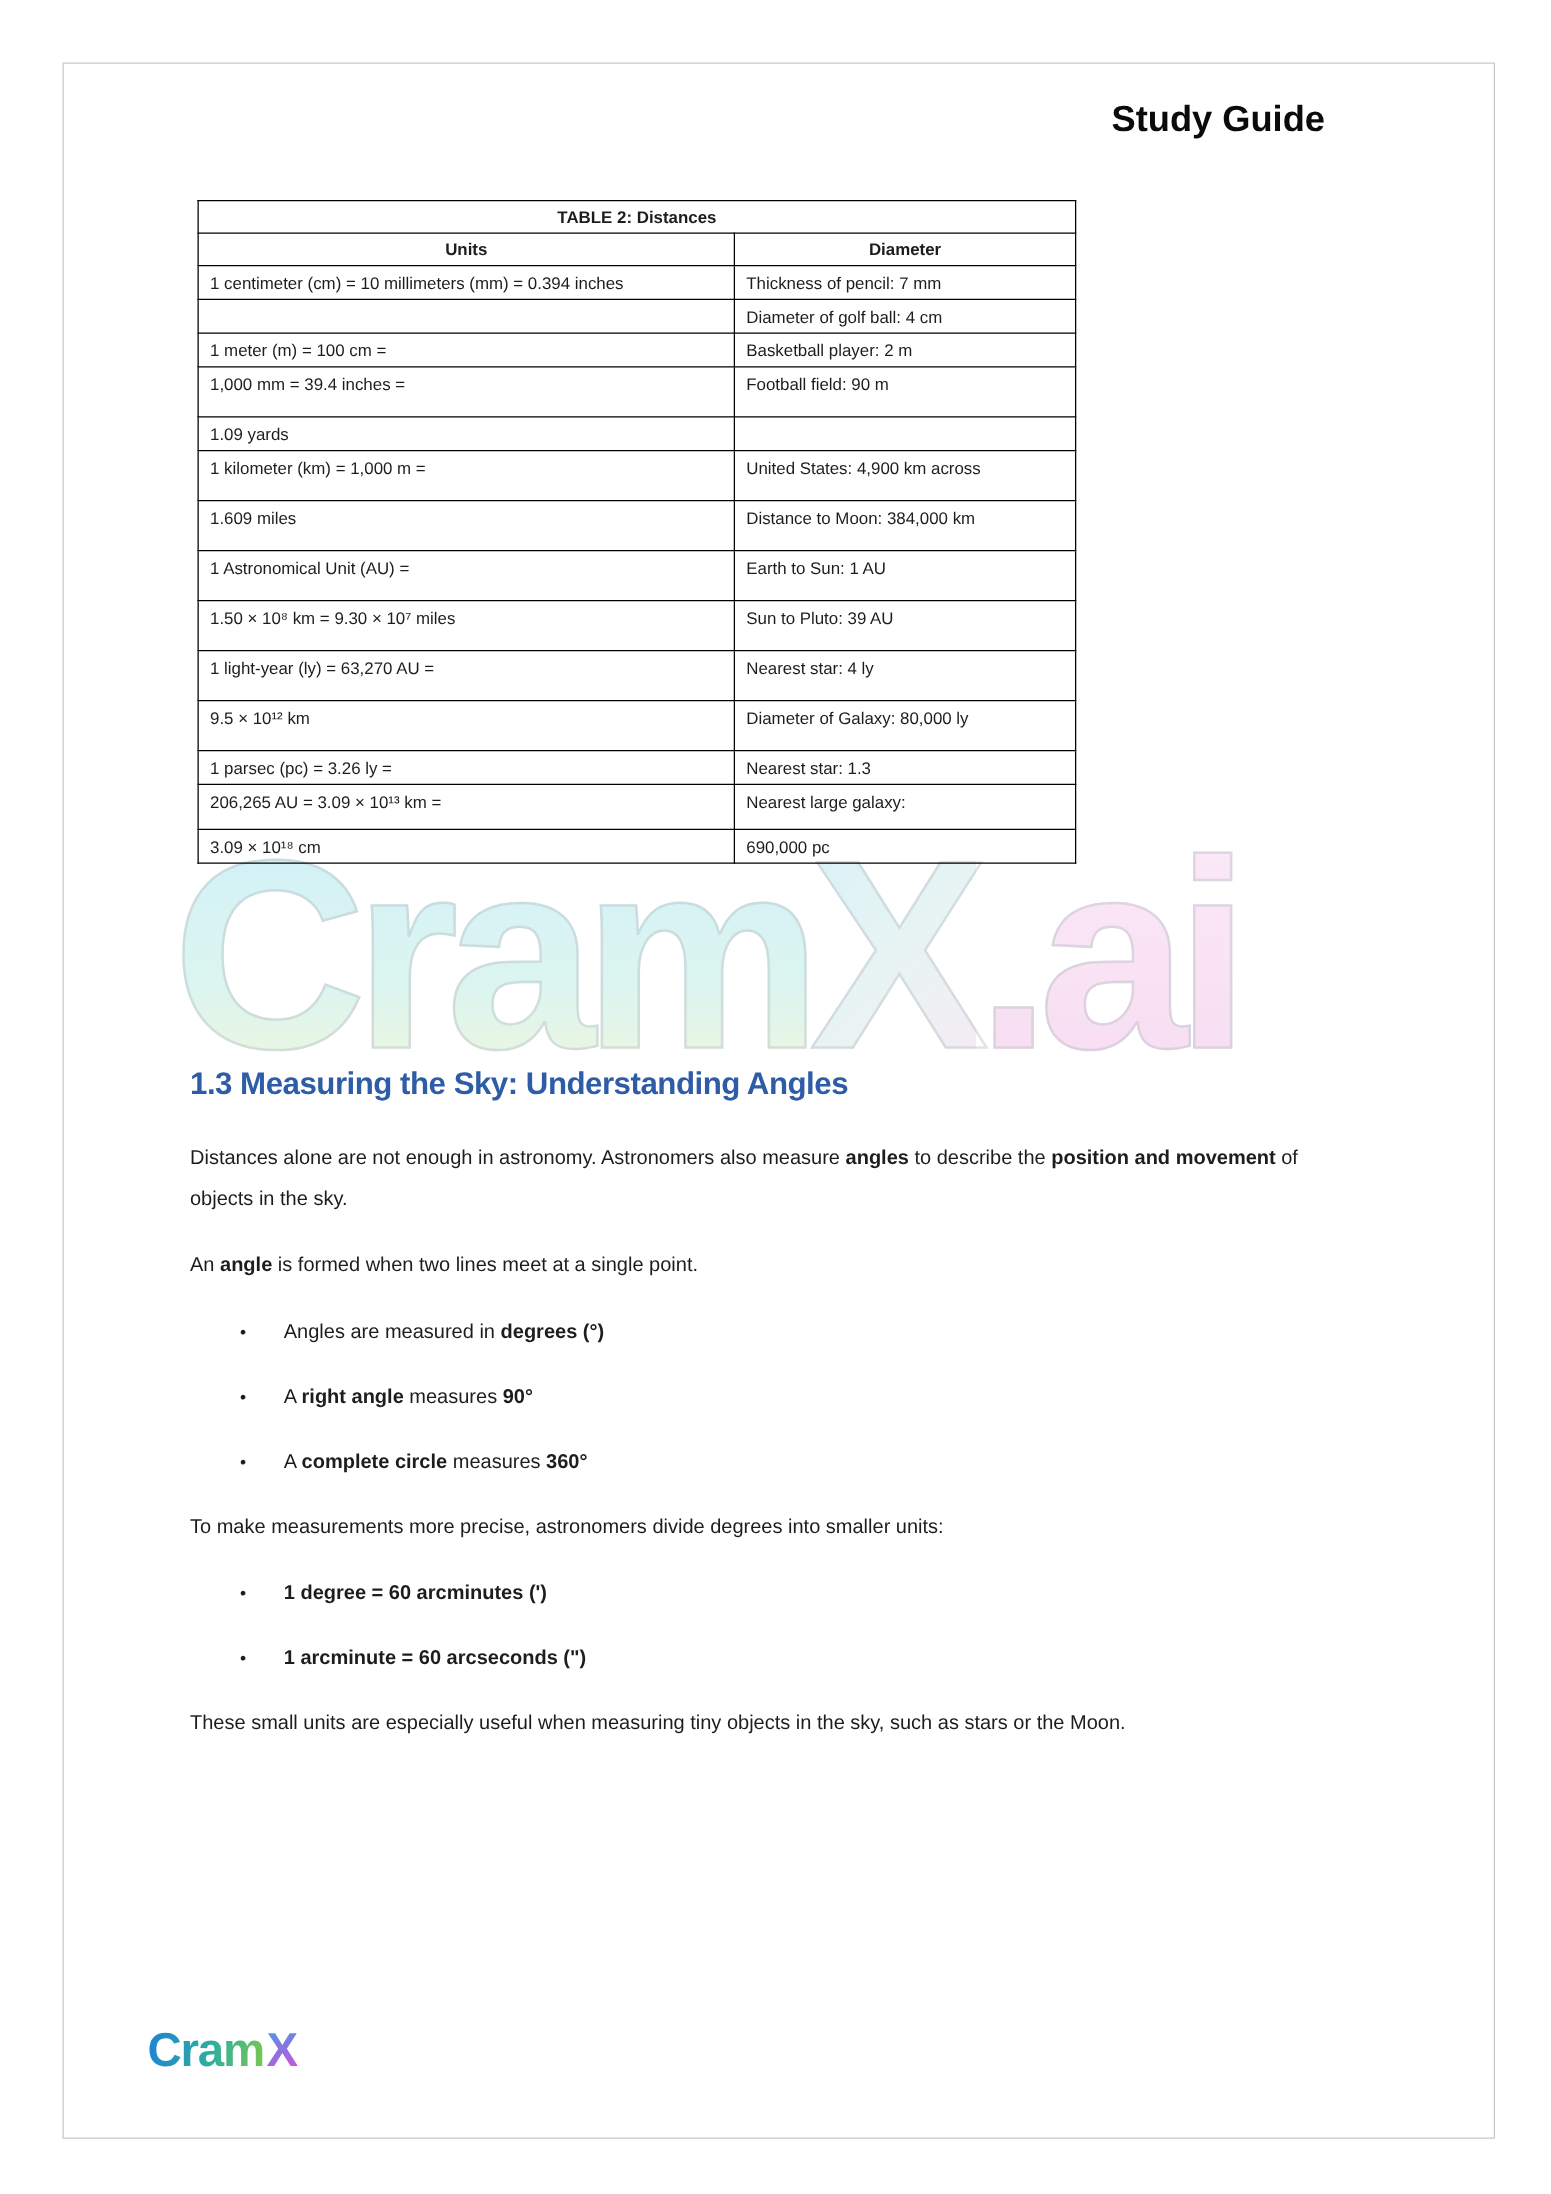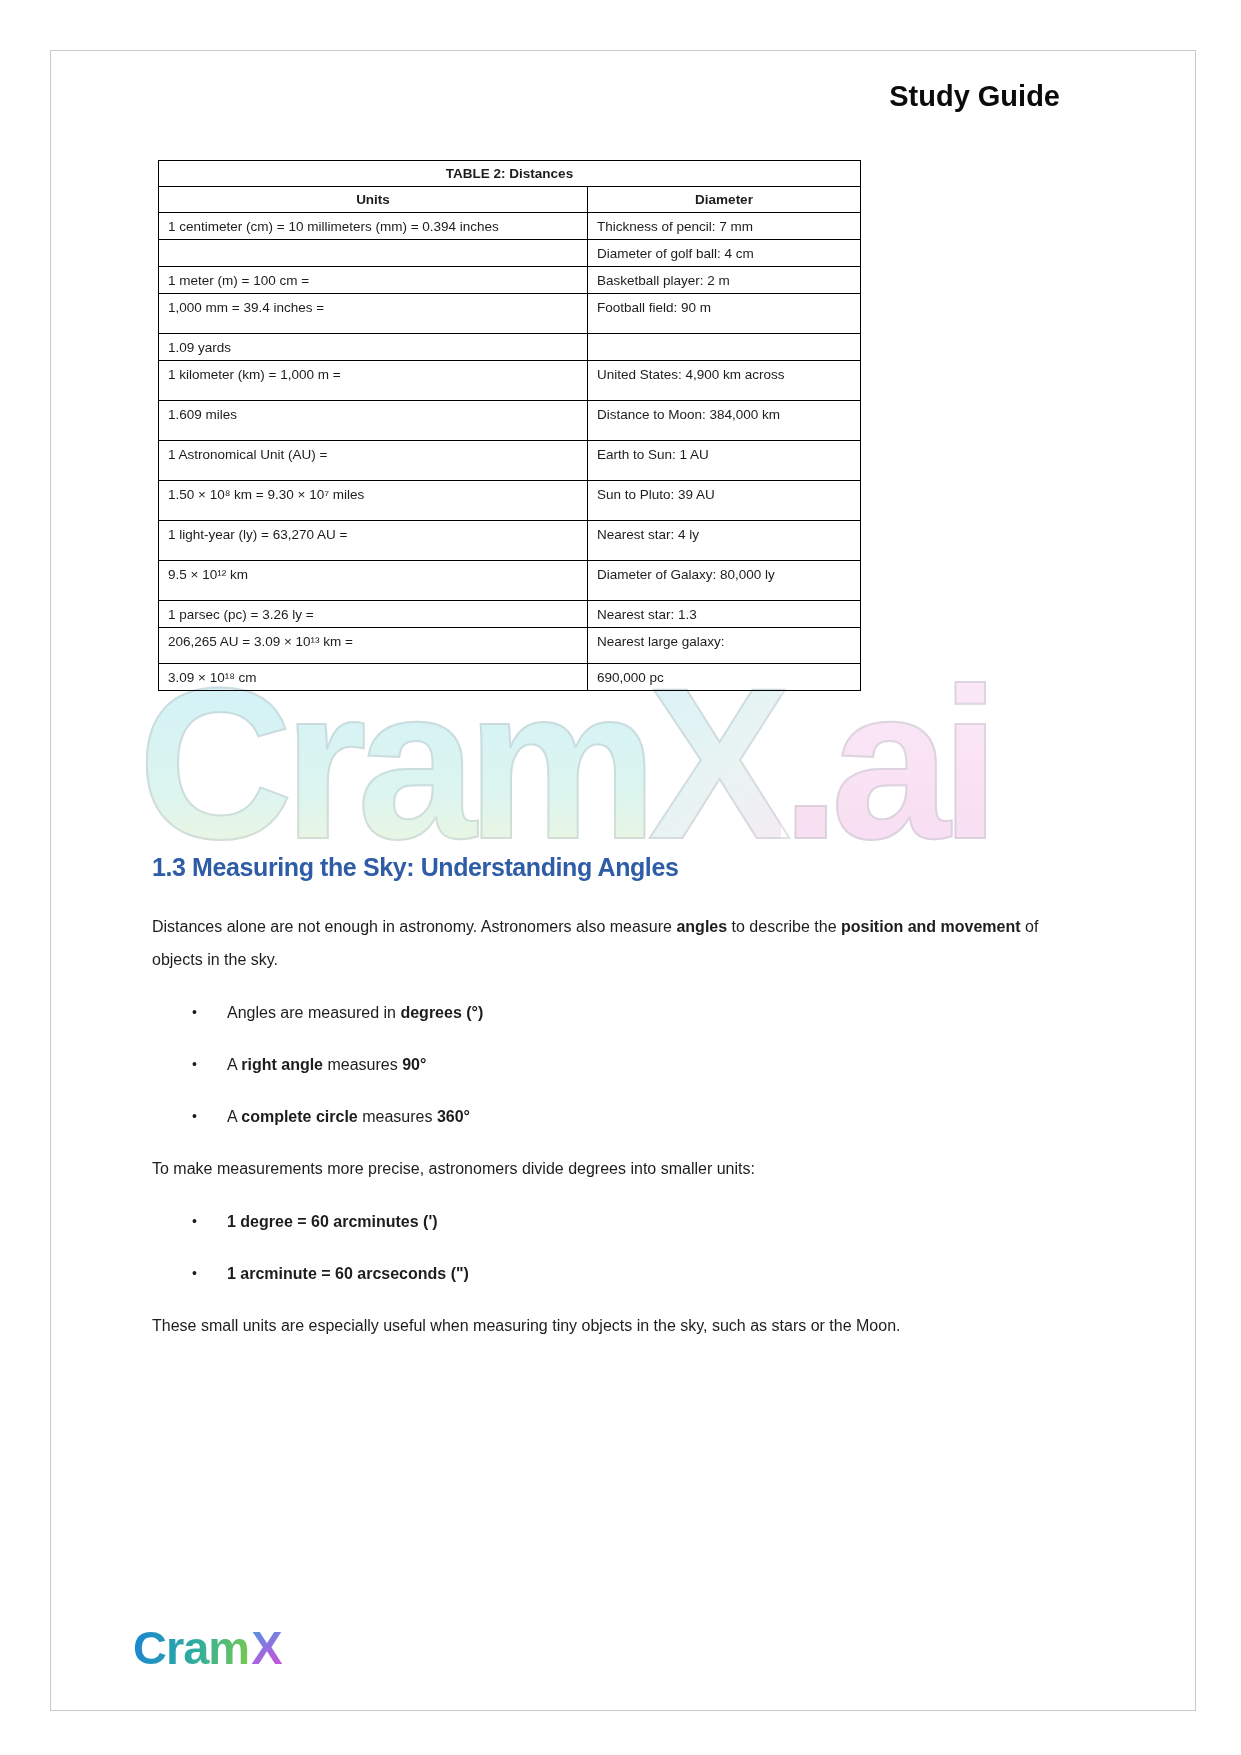--- a/index.html
+++ b/index.html
@@ -40,21 +40,21 @@
   
   .content{position:absolute;left:152px;top:852px;width:910px;z-index:2;}
   .content h2{font-size:25px;line-height:30px;font-weight:bold;color:var(--heading);
     letter-spacing:-0.4px;margin:0 0 28px 0;}
   .content p{font-size:16px;line-height:33px;margin:4px 0 20px 0;}
   .bullet{display:flex;font-size:16px;line-height:33px;margin:0 0 19px 0;}
   .bullet .dot{width:35px;margin-left:40px;flex:0 0 auto;font-size:14px;}
   .blist{margin-bottom:10px;}
 
   
-  .logo{position:absolute;left:133px;top:1620px;z-index:2;font-size:47px;font-weight:bold;
+  .logo{position:absolute;left:118px;top:1620px;z-index:2;font-size:38px;font-weight:bold;
     letter-spacing:-1px;white-space:nowrap;}
   .logo span{background-clip:text;-webkit-background-clip:text;color:transparent;}
   .logo-cram{background-image:linear-gradient(100deg,#1b83d4 0%,#2fae9e 55%,#7ac94d 100%);}
   .logo-x{background-image:linear-gradient(155deg,#4a9be0 10%,#9a6bdf 55%,#e04ad6 100%);margin-left:2px;}
 </style>
 </head>
 <body>
 
 <div class="page-frame"></div>
 
@@ -132,20 +132,21 @@
     <td>690,000 pc</td>
   </tr>
 </tbody>
   </table>
 
 <div class="content">
   <h2>1.3 Measuring the Sky: Understanding Angles</h2>
 
   <p><span>Distances alone are not enough in astronomy. Astronomers also measure </span><b>angles</b><span> to describe the </span><b>position and movement</b><span> of objects in the sky.</span></p>
 
+  <p><span>An </span><b>angle</b><span> is formed when two lines meet at a single point.</span></p>
 
   <div class="blist">
     <div class="bullet">
       <span class="dot">•</span>
       <span><span>Angles are measured in </span><b>degrees (°)</b></span>
     </div>
     <div class="bullet">
       <span class="dot">•</span>
       <span><span>A </span><b>right angle</b><span> measures </span><b>90°</b></span>
     </div>

